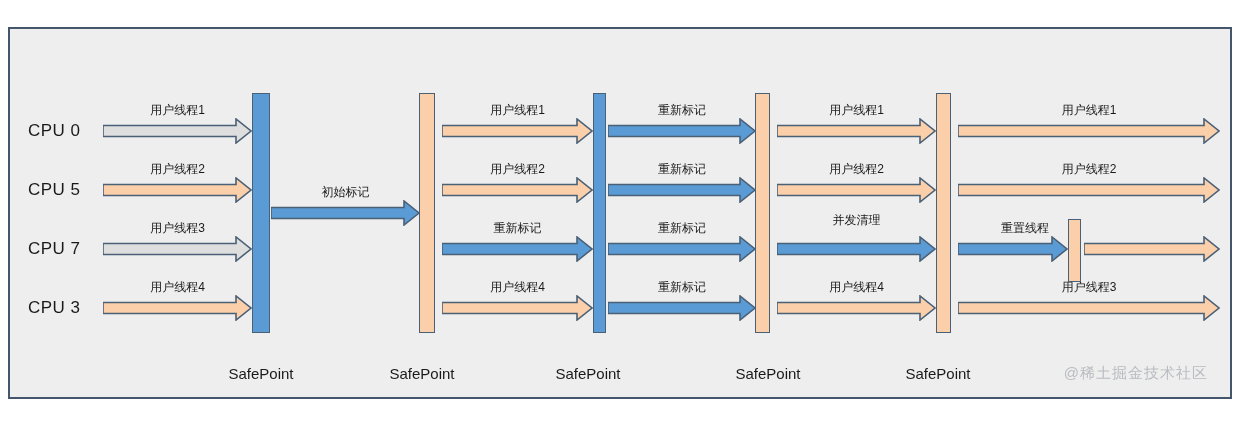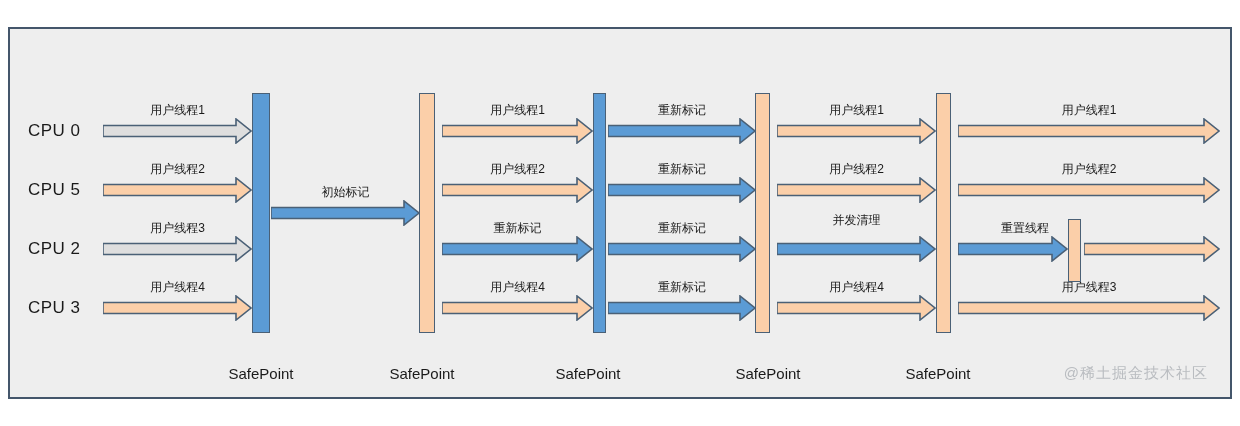--- a/index.html
+++ b/index.html
@@ -23,21 +23,21 @@
 </style>
 </head>
 <body>
 
 <div id="stage">
   <div id="frame">
 
     <div id="cpu-labels">
         <div class="cpu-label" style="left: 18px; top: 102px;">CPU 0</div>
         <div class="cpu-label" style="left: 18px; top: 161px;">CPU 5</div>
-        <div class="cpu-label" style="left: 18px; top: 220px;">CPU 2</div>
+        <div class="cpu-label" style="left: 18px; top: 220px;">CPU 7</div>
         <div class="cpu-label" style="left: 18px; top: 279px;">CPU 3</div>
       </div>
     <div id="arrows-layer">
         <div class="arrowwrap" style="left: 93px; top: 102px;">
           <svg width="149" height="26" viewBox="0 0 149 26">
             <polygon points="0,7.5 133,7.5 133,1 148,13 133,25 133,18.5 0,18.5" fill="#dedede" stroke="#4a6076" stroke-width="1.6" stroke-linejoin="miter"></polygon>
           </svg>
         </div>
         <div class="arr-label" style="left: 167.5px; top: 90px;">用户线程1</div>
         <div class="arrowwrap" style="left: 93px; top: 161px;">

